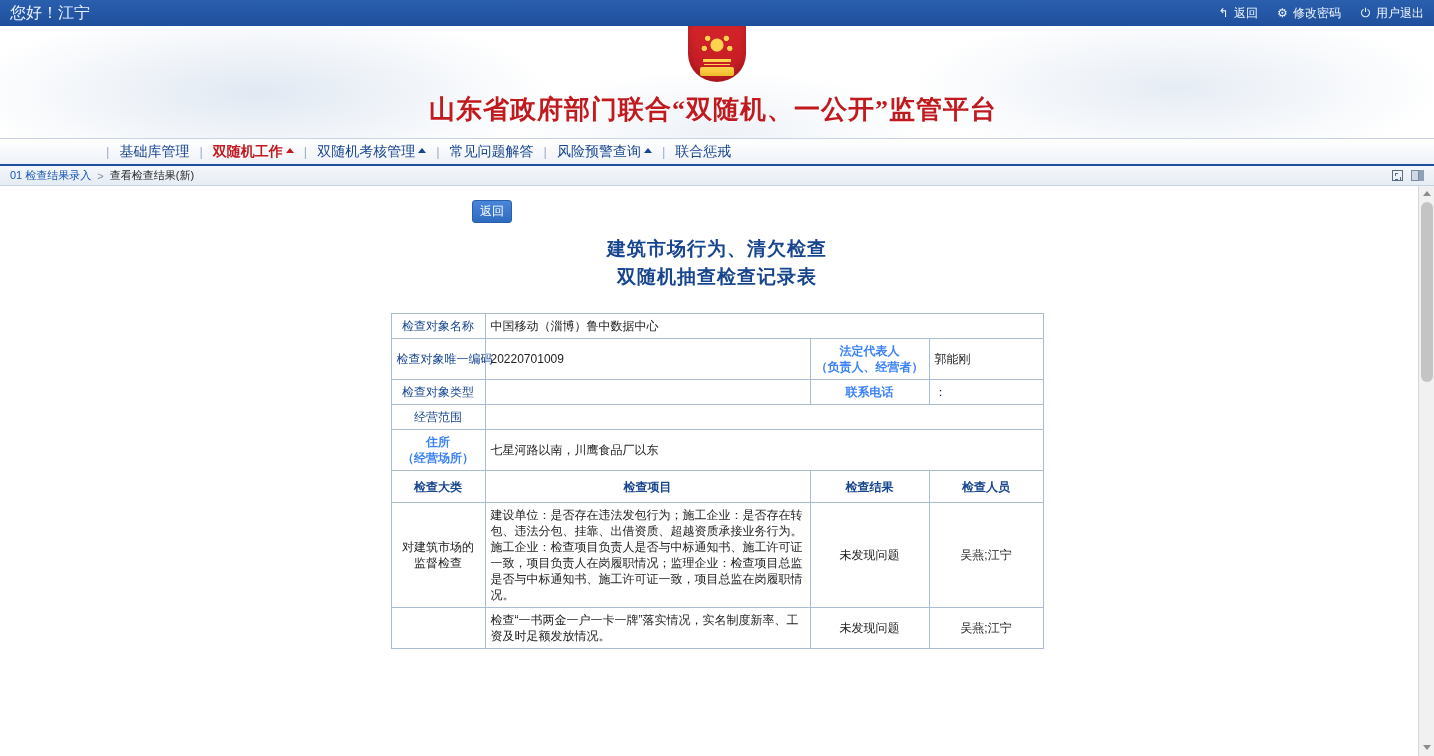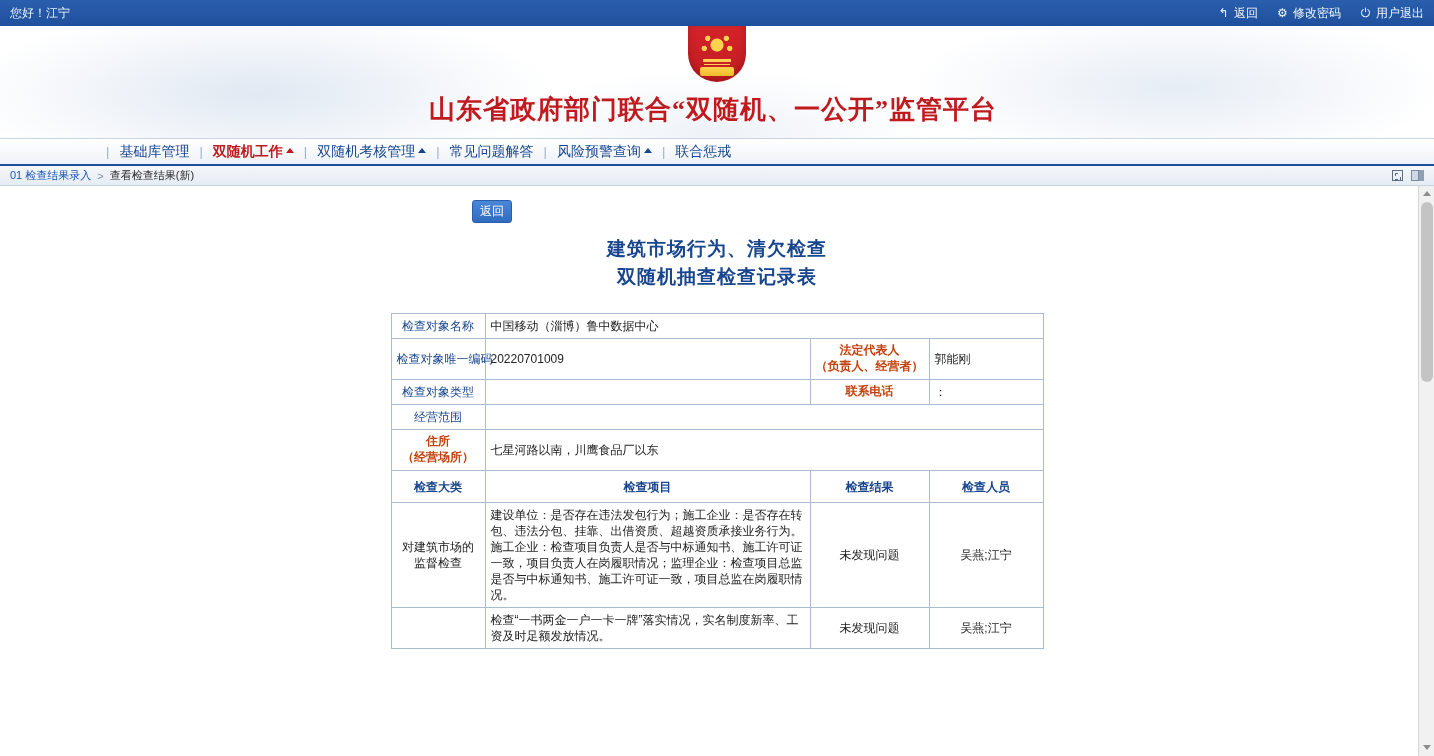--- a/index.html
+++ b/index.html
@@ -15,21 +15,21 @@
   .topbar {
     height: 26px;
     background: linear-gradient(to bottom, #2a5fae, #1e4f9c);
     color: #fff;
     display: flex;
     align-items: center;
     justify-content: space-between;
     padding: 0 10px;
     font-size: 12px;
   }
-  .topbar .greeting { font-size: 12px; color: #eaf2ff; }
+  .topbar .greeting { font-size: 16px; color: #eaf2ff; }
   .topbar .right { display: flex; align-items: center; gap: 18px; }
   .topbar .tb-item {
     display: flex; align-items: center; gap: 4px;
     font-size: 12px; color: #f0f6ff; white-space: nowrap;
   }
   .tb-icon { display: inline-block; width: 13px; height: 13px; line-height: 13px; text-align: center; font-size: 12px; }
 
   
   .banner {
     position: relative;
@@ -201,21 +201,21 @@
     vertical-align: middle;
     line-height: 16px;
   }
   .lbl {
     text-align: center;
     color: #17458e;
     font-weight: normal;
     background: #fff;
     white-space: nowrap;
   }
-  .lbl-2 { text-align:center; color:#c2410c; font-weight:bold; line-height:15px;font-family:Liberation Mono, monospace; }
+  .lbl-2 { text-align:center; color:#3b82f6; font-weight:bold; line-height:15px; }
   .val { text-align: left; }
   .ctr { text-align: center; }
   .hdr {
     text-align: center;
     color: #17458e;
     font-weight: bold;
     height: 32px;
   }
   .item-cell { line-height: 16px; text-align: left; }
   .cat-cell { text-align: center; line-height: 17px; }

